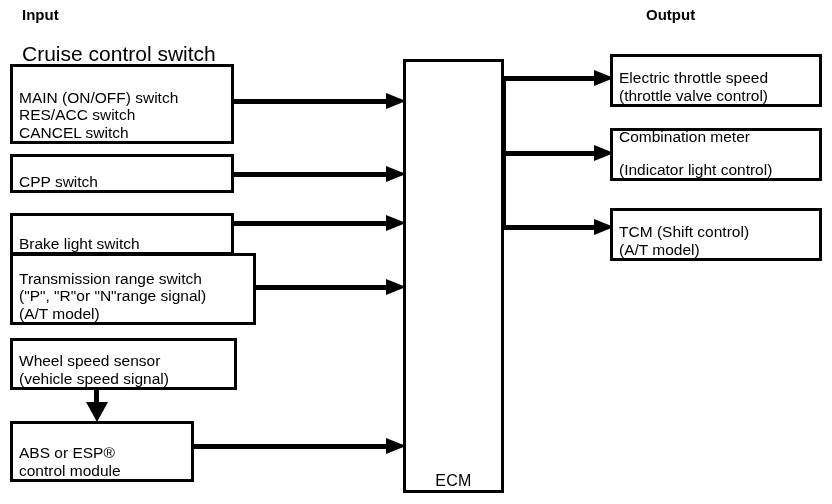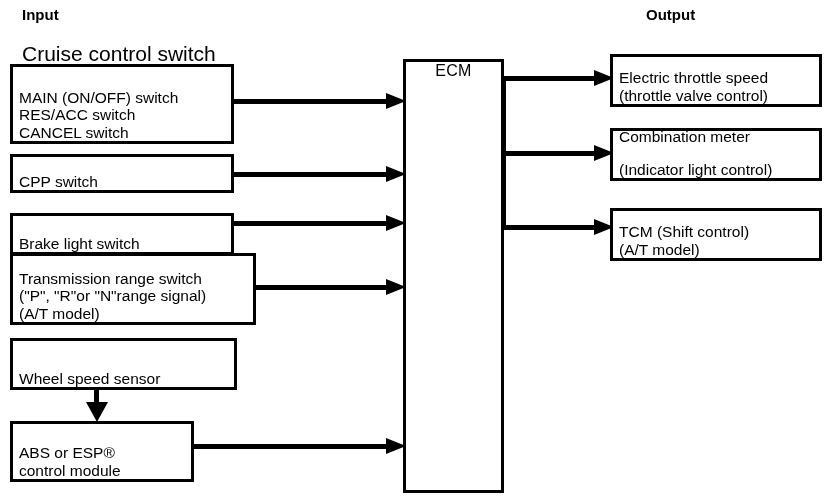--- a/index.html
+++ b/index.html
@@ -43,21 +43,21 @@
     line-height: 17.5px;
     padding-left: 6px;
     white-space: nowrap;
   }
   .ecm-box {
     position: absolute;
     border: 3px solid #000000;
     background: #ffffff;
     box-sizing: border-box;
     display: flex;
-    align-items: flex-start;
+    align-items: flex-end;
     justify-content: center;
   }
   .ecm-label {
     font-size: 16px;
     font-weight: normal;
     letter-spacing: 0.3px;
   }
   
   .harrow {
     position: absolute;
@@ -133,20 +133,21 @@
   </div>
 
   <div class="box" style="left:10px; top:253px; width:246px; height:72px;">
     <div class="line">Transmission range switch</div>
     <div class="line">("P", "R"or "N"range signal)</div>
     <div class="line">(A/T model)</div>
   </div>
 
   <div class="box" style="left:10px; top:338px; width:227px; height:52px;">
     <div class="line">Wheel speed sensor</div>
+    <div class="line">(vehicle speed signal)</div>
   </div>
 
   <div class="box" style="left:10px; top:421px; width:184px; height:61px;">
     <div class="line">ABS or ESP®</div>
     <div class="line">control module</div>
   </div>
 
   <div class="ecm-box" style="left:403px; top:59px; width:101px; height:434px;">
     <span class="ecm-label">ECM</span>
   </div>

